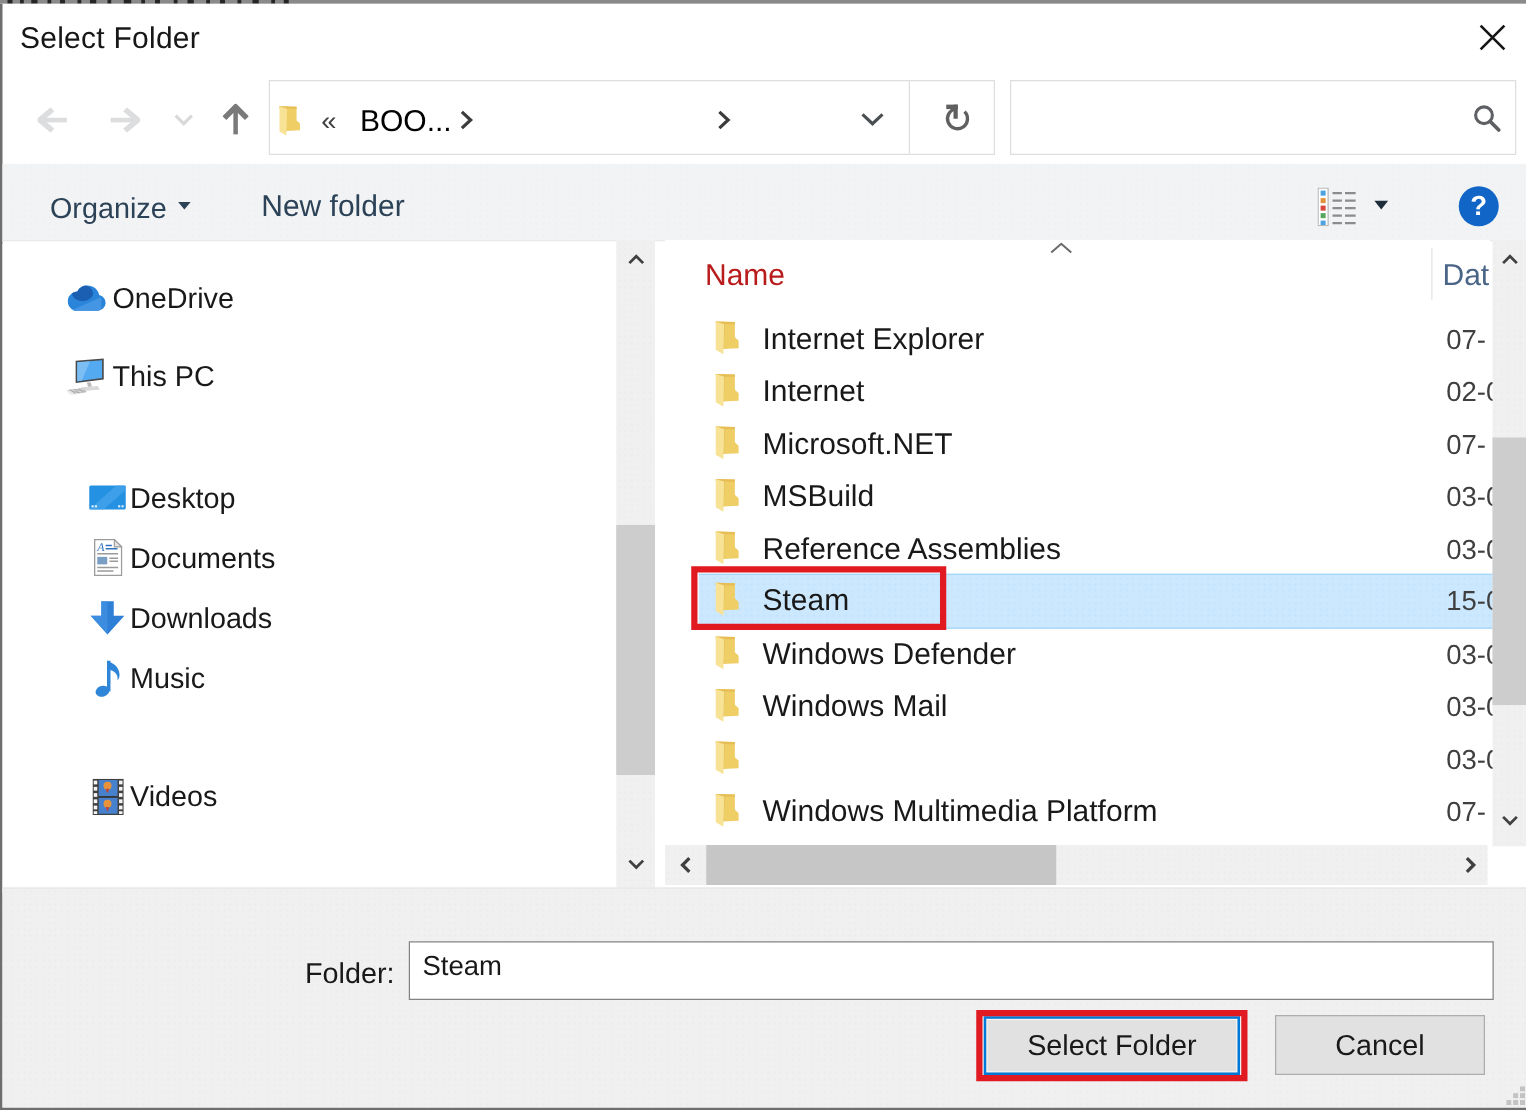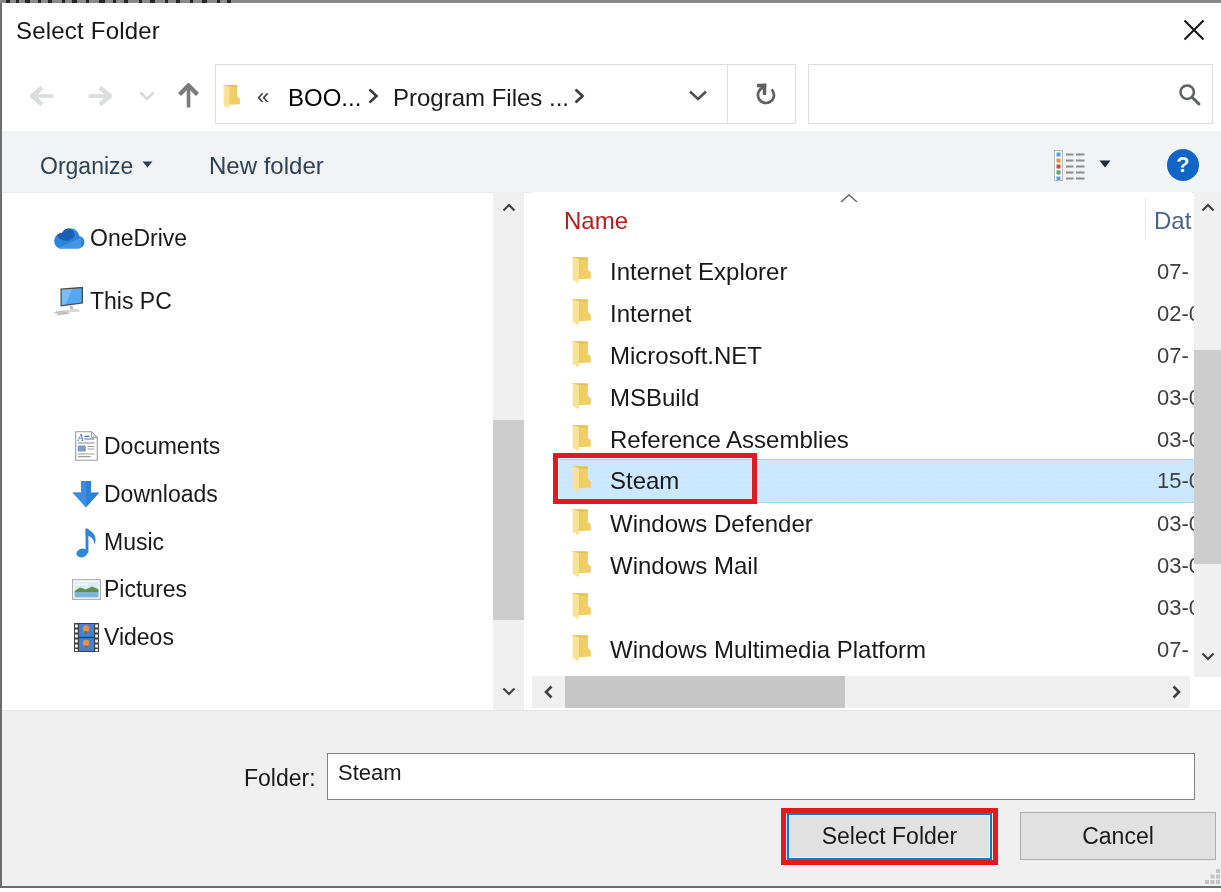--- a/index.html
+++ b/index.html
@@ -93,21 +93,21 @@
 #footer { left:0; top:707px; width:1219px; height:176px; background:#f0f0f0;
   border-top:1px solid #e5e5e5;
   background-image:radial-gradient(#ececec 0.8px, transparent 0.8px); background-size:5px 5px; }
 #folder-label { left:242px; top:762px; font-size:23px; color:#191919; }
 #folder-input { left:325px; top:750px; width:868px; height:47px; background:#fff;
   border:1px solid #828282; font-size:22px; color:#191919; font-family:inherit;
   padding:0 0 8px 10px; outline:none; }
 #select-btn { left:785px; top:810px; width:205px; height:47px; background:#e1e1e1;
   border:2px solid #0078d7; box-shadow:inset 0 0 0 1px #f6f6f6; font-size:23px; color:#191919; font-family:inherit;
   display:flex; align-items:center; justify-content:center; }
-#cancel-btn { left:1018px; top:809px; width:196px; height:48px; background:#e1e1e1;
+#cancel-btn { left:1018px; top:809px; width:168px; height:48px; background:#e1e1e1;
   border:1px solid #adadad; font-size:23px; color:#191919; font-family:inherit;
   display:flex; align-items:center; justify-content:center; }
 #grip { left:1203px; top:866px; }
 
 .red-box { position:absolute; border:5px solid #e01a20; background:transparent; }
 #red-steam { left:553px; top:453px; width:204px; height:51px; }
 #red-select { left:781px; top:808px; width:217px; height:57px; }
 </style>
 </head>
 <body>
@@ -178,21 +178,20 @@
           <path d="M0.6 1.2 L7.4 3.3 L6.7 27.3 L0.6 23.8 Z" fill="#f7e295"></path>
         </svg>
       </div>
 <div id="addr-guill" class="abs">«</div>
 <div id="crumb1" class="abs">BOO...</div>
 <div id="crumb-sep1" class="abs">
         <svg width="12" height="16" viewBox="0 0 12 16">
           <path d="M2.5 1.5 L9.5 8 L2.5 14.5" stroke="#3c3c3c" stroke-width="2.6" fill="none"></path>
         </svg>
       </div>
-<div id="crumb2" class="abs">Program Files ...</div>
 <div id="crumb-sep2" class="abs">
         <svg width="12" height="16" viewBox="0 0 12 16">
           <path d="M2.5 1.5 L9.5 8 L2.5 14.5" stroke="#3c3c3c" stroke-width="2.6" fill="none"></path>
         </svg>
       </div>
 <div id="addr-chev" class="abs">
         <svg width="20" height="11" viewBox="0 0 20 11">
           <path d="M2 1.5 L10 9 L18 1.5" stroke="#4c4f52" stroke-width="2.5" fill="none"></path>
         </svg>
       </div>
@@ -268,20 +267,35 @@
               <polygon points="9.8,3.7 29.7,2.2 29.7,16.4 9.8,18.9" fill="#54aaf0"></polygon>
               <polygon points="9.8,3.7 20,2.9 13.5,18.5 9.8,18.9" fill="#83c3f5" opacity="0.8"></polygon>
               <polygon points="17.5,20 20.5,19.7 21.5,23.2 18.5,23.5" fill="#b9b9b9"></polygon>
               <polygon points="13,23.8 26,22.8 28,25.6 15,26.8" fill="#d9d9d9"></polygon>
               <polygon points="0.8,26.2 13.5,24.6 17.5,28.2 4.2,30" fill="#ececec"></polygon>
               <path d="M2.8,26.4 L14.2,25 M5,27.4 L16,26 M7,28.4 L17,27.2 M4,25.5 L8,29 M7.5,25.2 L11.5,28.6 M11,24.8 L15,28" stroke="#a8a8a8" stroke-width="0.7" fill="none"></path>
             </svg>
           </span>
           <span class="lbl">This PC</span>
         </div>
+<div class="side-item child" style="top:182px">
+          <span class="ic">
+            <svg width="30" height="20" viewBox="0 0 30 20">
+              <rect x="0.4" y="0.4" width="29.2" height="19.2" rx="1.2" fill="#2491e2"></rect>
+              <path d="M0.4 19.6 L22 0.4 L29.6 0.4 L29.6 4 L12 19.6 Z" fill="#4ba6ec" opacity="0.65"></path>
+              <g fill="#dff0fb">
+                <rect x="2.2" y="16.2" width="1.7" height="1.7"></rect>
+                <rect x="4.9" y="16.2" width="1.7" height="1.7"></rect>
+                <rect x="23.5" y="16.2" width="1.7" height="1.7"></rect>
+                <rect x="26.2" y="16.2" width="1.7" height="1.7"></rect>
+              </g>
+            </svg>
+          </span>
+          <span class="lbl">Desktop</span>
+        </div>
 <div class="side-item child" style="top:230px">
           <span class="ic">
             <svg width="23" height="30" viewBox="0 0 23 30">
               <path d="M0.7 0.7 H16.5 L22.3 6.5 V29.3 H0.7 Z" fill="#fff" stroke="#9b9b9b" stroke-width="1.1"></path>
               <path d="M16.5 0.7 L22.3 6.5 H16.5 Z" fill="#e4e4e4" stroke="#9b9b9b" stroke-width="0.9"></path>
               <text x="2.8" y="9.6" font-family="Liberation Serif, serif" font-size="9.5" font-style="italic" fill="#3072c0">A</text>
               <path d="M9.5 5.4 h5 M9.5 8 h9.5" stroke="#3072c0" stroke-width="1.1"></path>
               <path d="M2.8 12 h16.7" stroke="#9b9b9b" stroke-width="1.2"></path>
               <rect x="2.8" y="14.5" width="8" height="6" fill="#7b9ec4"></rect>
               <path d="M12.5 15.5 h7 M12.5 18 h7 M2.8 23 h16.7 M2.8 25.7 h13" stroke="#9b9b9b" stroke-width="1.2"></path>
@@ -300,32 +314,20 @@
         </div>
 <div class="side-item child" style="top:326px">
           <span class="ic">
             <svg width="21" height="31" viewBox="0 0 21 31">
               <ellipse cx="6" cy="26" rx="5.6" ry="4.3" fill="#2f86d8" transform="rotate(-16 6 26)"></ellipse>
               <rect x="9.6" y="1.6" width="2.8" height="24.5" fill="#2f86d8"></rect>
               <path d="M9.6 1.6 C14.5 3.4 19 6 19.6 12.2 C19.8 14.4 19 16.2 18 17.4 C18.8 13 16 9.4 9.6 8.2 Z" fill="#2f86d8"></path>
             </svg>
           </span>
           <span class="lbl">Music</span>
-        </div>
-<div class="side-item child" style="top:373px">
-          <span class="ic">
-            <svg width="29" height="21" viewBox="0 0 29 21">
-              <rect x="0.6" y="0.6" width="27.8" height="19.8" fill="#fdfdfd" stroke="#b0b0b0" stroke-width="1.2"></rect>
-              <rect x="2.6" y="2.6" width="23.8" height="15.8" fill="#d8ecf8"></rect>
-              <path d="M2.6 12 L8 8.6 L14 10.4 L20 7.6 L26.4 10.2 L26.4 13.4 L2.6 13.8 Z" fill="#5e9150"></path>
-              <rect x="2.6" y="13.2" width="23.8" height="5.2" fill="#7db4dc"></rect>
-              <path d="M4 5.2 Q7 3.4 10 5 Q13 3.2 16 4.8 L16 6.4 L4 6.6 Z" fill="#f2f8fc"></path>
-            </svg>
-          </span>
-          <span class="lbl">Pictures</span>
         </div>
 <div class="side-item child" style="top:421px">
           <span class="ic">
             <svg width="25" height="29" viewBox="0 0 25 29">
               <rect x="0" y="0" width="25" height="29" fill="#404040"></rect>
               <g fill="#f5f5f5">
                 <rect x="1" y="1.5" width="2.8" height="3"></rect>
                 <rect x="1" y="6.5" width="2.8" height="3"></rect>
                 <rect x="1" y="11.5" width="2.8" height="3"></rect>
                 <rect x="1" y="16.5" width="2.8" height="3"></rect>

